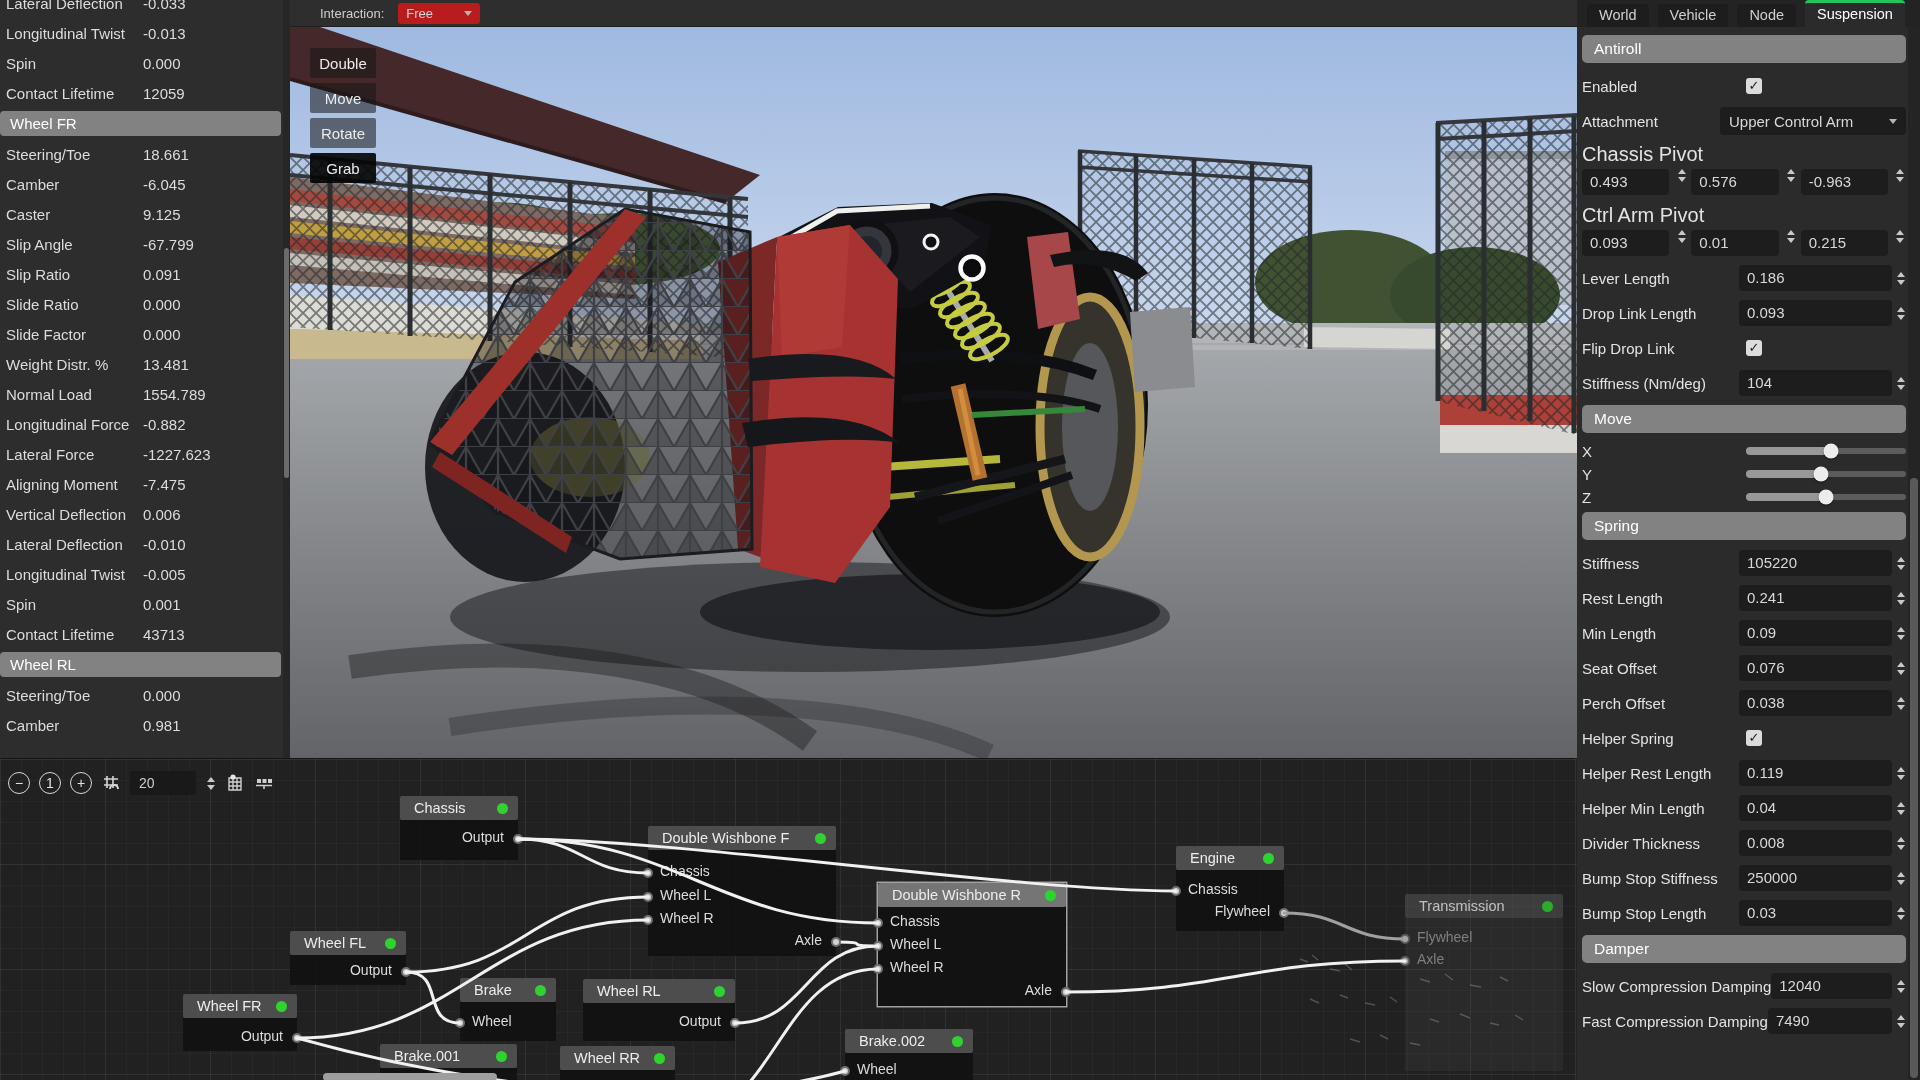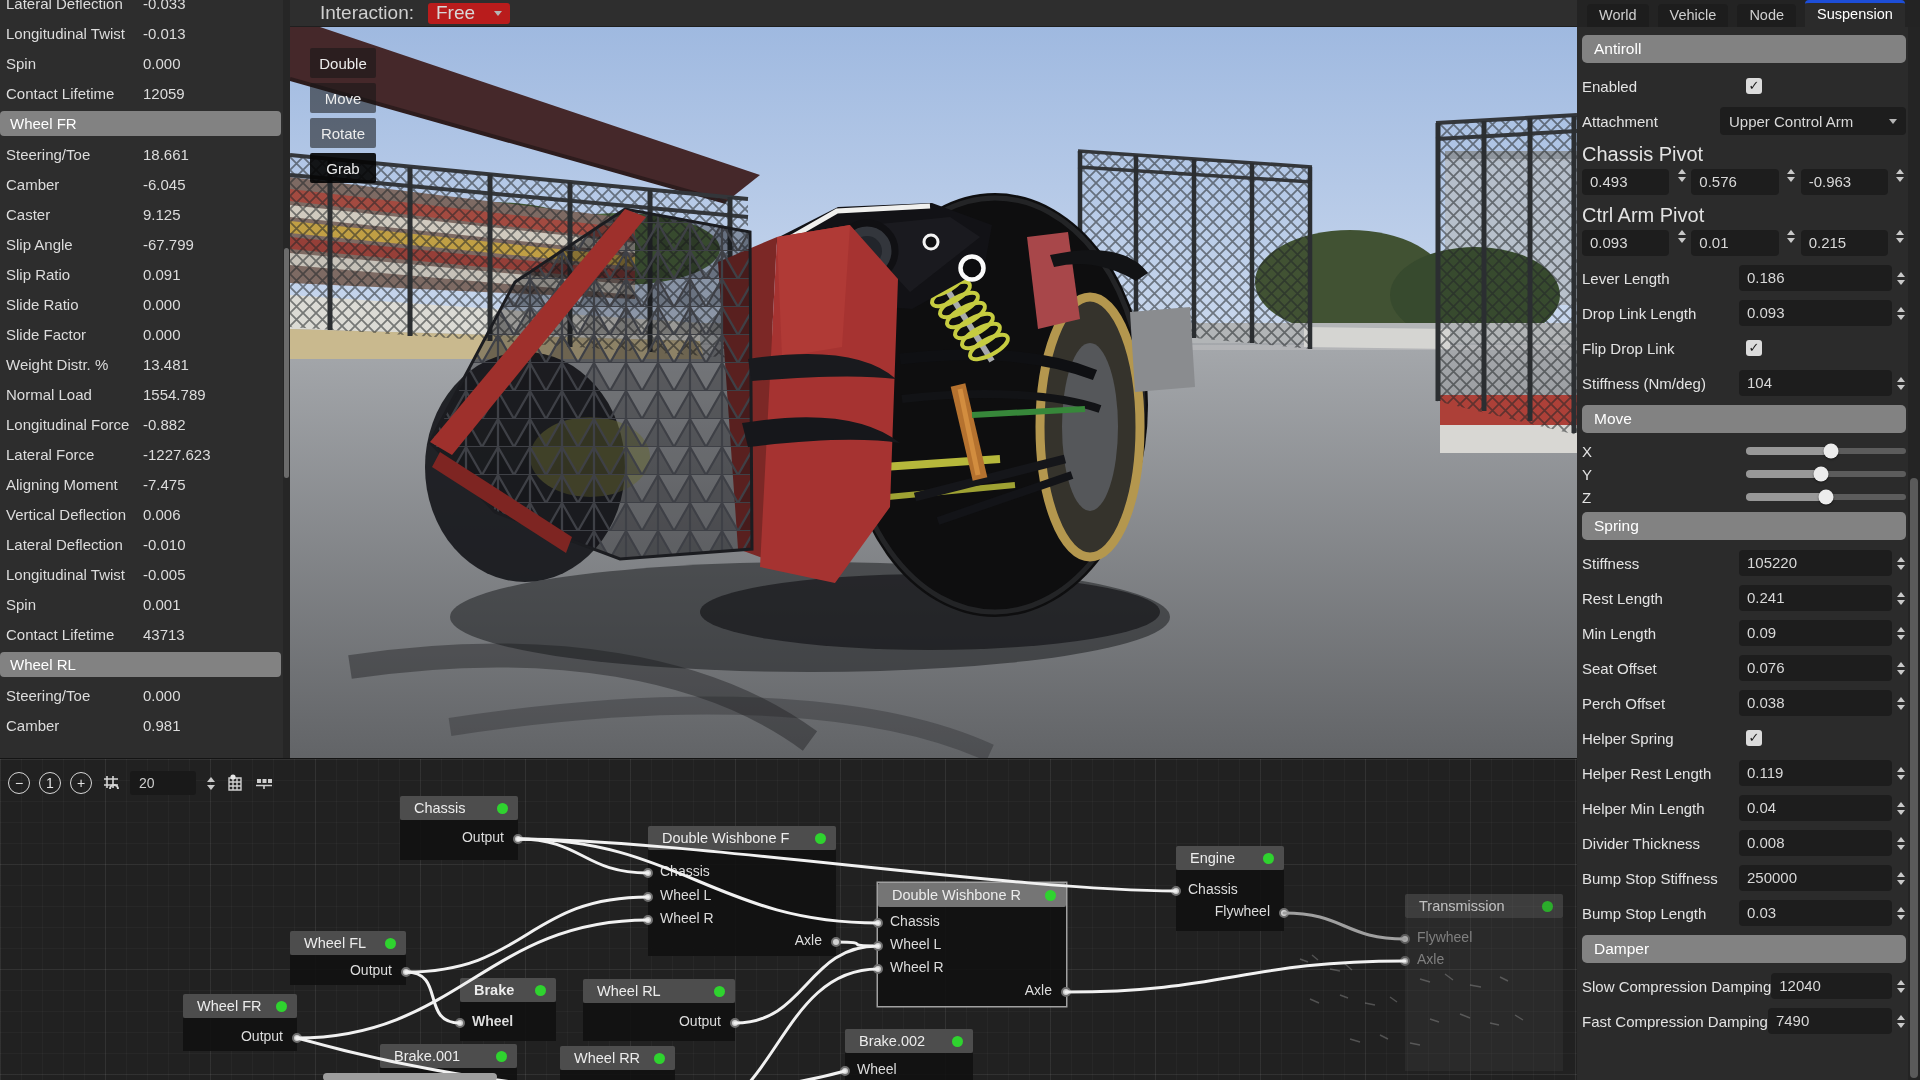--- a/index.html
+++ b/index.html
@@ -14,21 +14,21 @@
   .lp-label{flex:0 0 137px;}
   .lp-value{}
   .lp-sec{background:#828282;color:#fff;border-radius:4px;height:25px;line-height:25px;
     padding-left:10px;margin:3px 2px 3px 0;font-size:15px;}
   #left-scroll{position:absolute;left:283px;top:0;width:7px;height:758px;background:#262626;}
   #left-scroll .thumb{position:absolute;left:1px;top:248px;width:5px;height:230px;background:#6b6b6b;border-radius:3px;}
 
   
   #viewport{position:absolute;left:290px;top:0;width:1287px;height:758px;background:#000;}
   #vp-topbar{position:absolute;left:0;top:0;width:100%;height:27px;background:#2e2e2e;
-    border-bottom:1px solid #1f1f1f;display:flex;align-items:center;color:#cfcfcf;font-size:19px;box-sizing:border-box;}
+    border-bottom:1px solid #1f1f1f;display:flex;align-items:center;color:#cfcfcf;font-size:13px;box-sizing:border-box;}
   #vp-topbar .lab{margin-left:30px;}
   .vp-select{margin-left:14px;width:82px;height:21px;background:#b91c1c;border-radius:3px;
     display:flex;align-items:center;padding:0 8px;color:#d8d8d8;box-sizing:border-box;}
   .chev{width:0;height:0;border-left:4px solid transparent;border-right:4px solid transparent;
     border-top:5px solid #b5b5b5;margin-left:auto;}
   #scene{position:absolute;left:0;top:27px;width:1287px;height:731px;display:block;}
   #vp-tools{position:absolute;left:20px;top:48px;display:flex;flex-direction:column;gap:5px;}
   .vp-tool{border:none;outline:none;width:66px;height:30px;background:rgba(22,22,22,.55);
     color:#ececec;font-size:15px;font-family:inherit;text-align:center;border-radius:2px;}
   .vp-tool.active{background:rgba(5,5,5,.92);}
@@ -73,21 +73,21 @@
   .tri-up{width:0;height:0;border-left:4px solid transparent;border-right:4px solid transparent;border-bottom:5px solid #c9c9c9;}
   .tri-down{width:0;height:0;border-left:4px solid transparent;border-right:4px solid transparent;border-top:5px solid #c9c9c9;}
   .ne-icon{width:20px;height:20px;}
   #h-scroll{position:absolute;left:323px;top:314px;width:174px;height:8px;background:#9e9e9e;border-radius:4px;z-index:6;}
 
   
   #tabs{position:absolute;left:1577px;top:0;width:343px;height:27px;background:#232323;
     display:flex;gap:9px;padding-left:10px;box-sizing:border-box;}
   .tab{margin-top:4px;padding:0 12px;height:23px;line-height:23px;background:#1d1d1d;
     border-radius:4px 4px 0 0;color:#cfcfcf;font-size:14.5px;}
-  .tab.active{margin-top:0;height:27px;line-height:22px;background:#2b2b2b;border-top:3px solid #1d4ed8;color:#fff;box-sizing:border-box;}
+  .tab.active{margin-top:0;height:27px;line-height:22px;background:#2b2b2b;border-top:3px solid #22c55e;color:#fff;box-sizing:border-box;}
   #right-panel{position:absolute;left:1577px;top:27px;width:343px;height:1053px;background:#2b2b2b;
     overflow:hidden;box-sizing:border-box;padding:4px 14px 0 5px;color:#e3e3e3;}
   .rp-sec{background:#828282;border-radius:5px;height:28px;line-height:28px;padding-left:12px;
     color:#fff;margin:4px 0 10px;font-size:15.5px;}
   .rp-row{display:flex;align-items:center;height:26px;margin-bottom:9px;}
   .rp-row.slim{height:16px;margin-bottom:7px;}
   .rp-label{flex:1 1 auto;white-space:nowrap;font-size:15px;}
   .rp-label-w{flex:0 0 164px;}
   .rp-sel-l{flex:0 0 138px;}
   .rp-lab{height:26px;line-height:22px;font-size:20px;}
@@ -482,21 +482,21 @@
         </div>
         <div class="node" style="left: 183px; top: 235px; width: 114px;">
           <div class="node-h">
             <span>Wheel FR</span>
             <span class="node-dot"></span>
           </div>
           <div class="node-b" style="height: 33px;"></div>
           <span class="port out" style="top: 39px;"></span>
           <span class="plab out" style="top: 34px;">Output</span>
         </div>
-        <div class="node" style="left: 460px; top: 219px; width: 96px; font-weight: bold;">
+        <div class="node" style="left: 460px; top: 219px; width: 96px;">
           <div class="node-h">
             <span>Brake</span>
             <span class="node-dot"></span>
           </div>
           <div class="node-b" style="height: 39px;"></div>
           <span class="port in" style="top: 40px;"></span>
           <span class="plab in" style="top: 35px;">Wheel</span>
         </div>
         <div class="node" style="left: 380px; top: 285px; width: 137px;">
           <div class="node-h">

